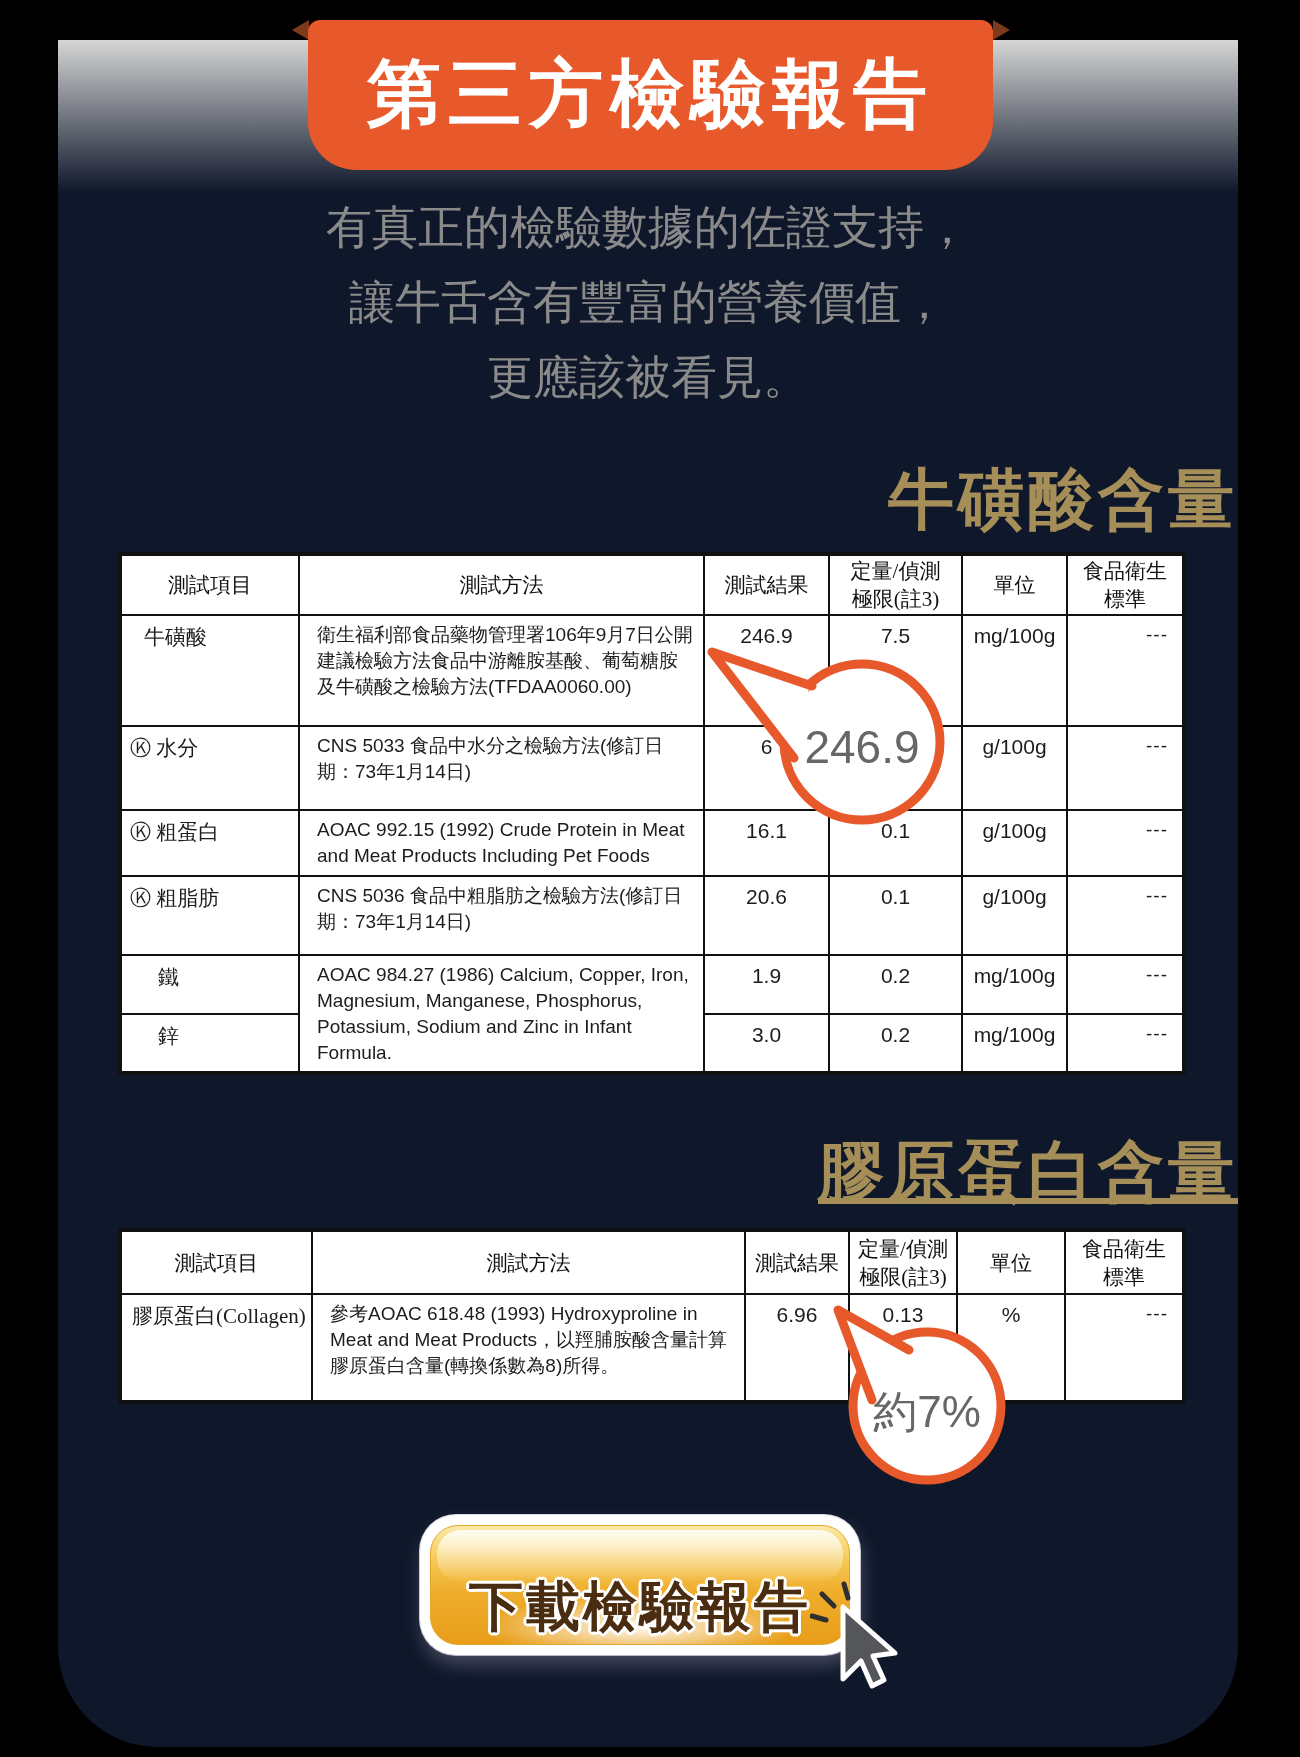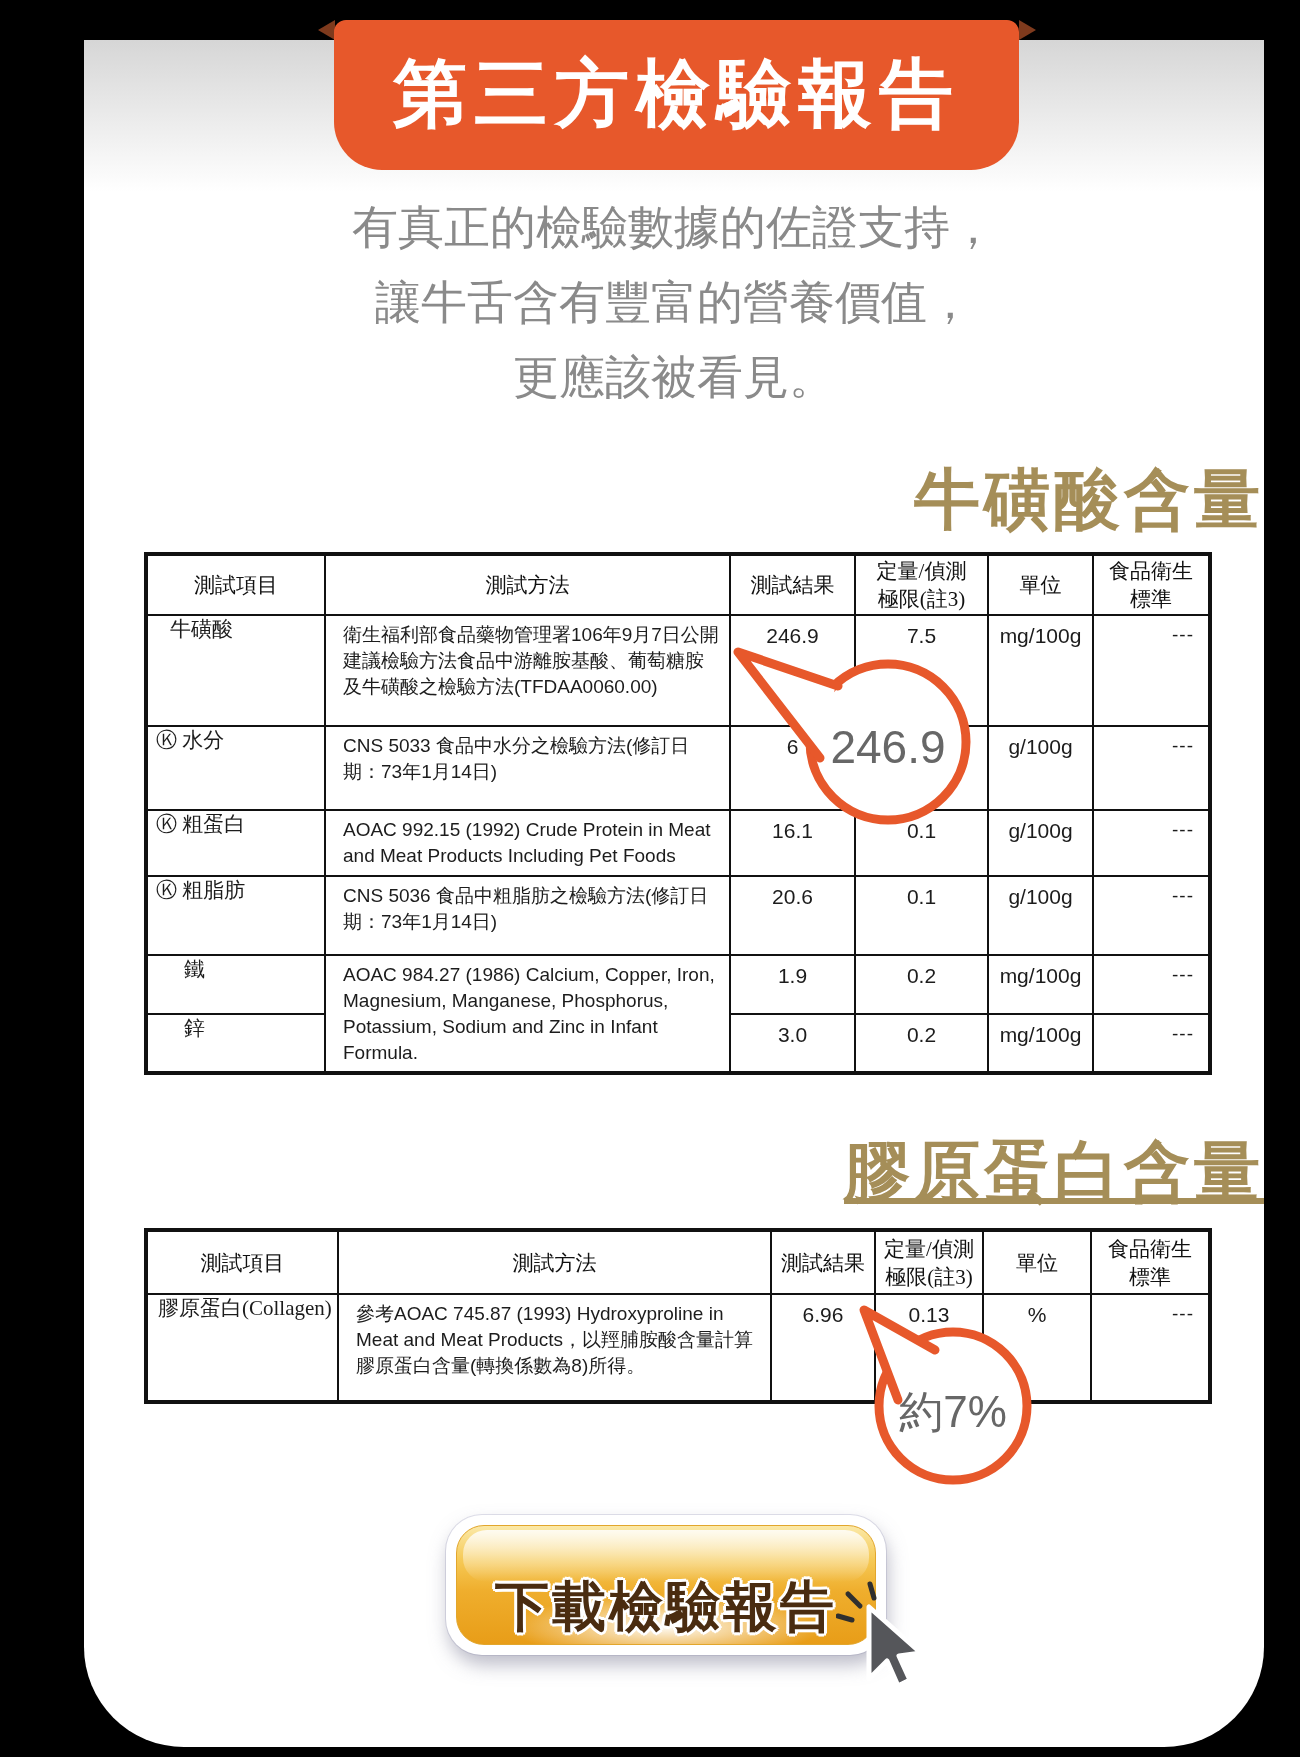--- a/index.html
+++ b/index.html
@@ -3,21 +3,21 @@
 <meta charset="utf-8">
 <style>
   html,body{margin:0;padding:0;}
   body{
     width:1300px;height:1757px;position:relative;background:#000;
     font-family:"Liberation Sans","DejaVu Sans",sans-serif;
     overflow:hidden;
   }
   .card{
     position:absolute;left:58px;top:40px;width:1180px;height:1707px;
-    background:#ffffff;border-radius:4px 4px 100px 100px;margin-left:26px;
+    background:#0f172a;border-radius:4px 4px 100px 100px;
   }
   .card-top-shade{
     position:absolute;left:0;top:0;right:0;height:165px;
     background:linear-gradient(#d6d6d6 0%, rgba(255,255,255,0) 92%);
     pointer-events:none;
   }
   
   .fold{position:absolute;width:0;height:0;}
   .fold-left{left:234px;top:-20px;border-top:10px solid transparent;border-bottom:10px solid transparent;border-right:17px solid #7E3A1D;}
   .fold-right{left:935px;top:-20px;border-top:10px solid transparent;border-bottom:10px solid transparent;border-left:17px solid #7E3A1D;}
@@ -46,21 +46,21 @@
   .table-collagen{top:1188px;}
   .report-table, .report-table td, .report-table th{border:2px solid #111;}
   .report-table{border:4px solid #111;}
   .report-table th{
     font-family:"Liberation Serif","DejaVu Serif",serif;font-weight:normal;
     font-size:21px;text-align:center;vertical-align:middle;line-height:28px;color:#111;
   }
   .report-table td{vertical-align:top;color:#1c1c1c;}
   td.item{
     font-family:"Liberation Serif","DejaVu Serif",serif;
-    font-size:21px;padding-top:0;padding-left:22px;line-height:26px;
+    font-size:21px;padding-top:8px;padding-left:22px;line-height:26px;
   }
   td.item.k{padding-left:8px;}
   td.item.mineral{padding-left:36px;}
   td.method{font-size:19px;line-height:26px;padding:6px 8px 4px 17px;}
   td.num{font-size:21px;text-align:center;padding-top:8px;}
   td.std{font-size:19px;text-align:right;padding-top:8px;padding-right:14px;letter-spacing:1px;}
   tr.h-hdr1{height:59px;} tr.r1{height:111px;} tr.r2{height:84px;} tr.r3{height:66px;}
   tr.r4{height:79px;} tr.r5{height:59px;} tr.r6{height:59px;}
   tr.h-hdr2{height:64px;} tr.c1{height:108px;}
 
@@ -214,21 +214,21 @@
         <tr class="h-hdr2">
       <th>測試項目</th>
       <th>測試方法</th>
       <th>測試結果</th>
       <th><span>定量/偵測</span><br><span>極限(註3)</span></th>
       <th>單位</th>
       <th><span>食品衛生</span><br><span>標準</span></th>
     </tr>
     <tr class="c1">
       <td class="item" style="padding-left:10px;">膠原蛋白(Collagen)</td>
-      <td class="method">參考AOAC 745.87 (1993) Hydroxyproline in Meat and Meat Products，以羥脯胺酸含量計算膠原蛋白含量(轉換係數為8)所得。</td>
+      <td class="method">參考AOAC 618.48 (1993) Hydroxyproline in Meat and Meat Products，以羥脯胺酸含量計算膠原蛋白含量(轉換係數為8)所得。</td>
       <td class="num">6.96</td>
       <td class="num">0.13</td>
       <td class="num">%</td>
       <td class="std">---</td>
     </tr>
   </tbody>
     </table>
 
   <div class="callout callout-collagen">
     <svg width="260" height="230" viewBox="0 0 260 230">

